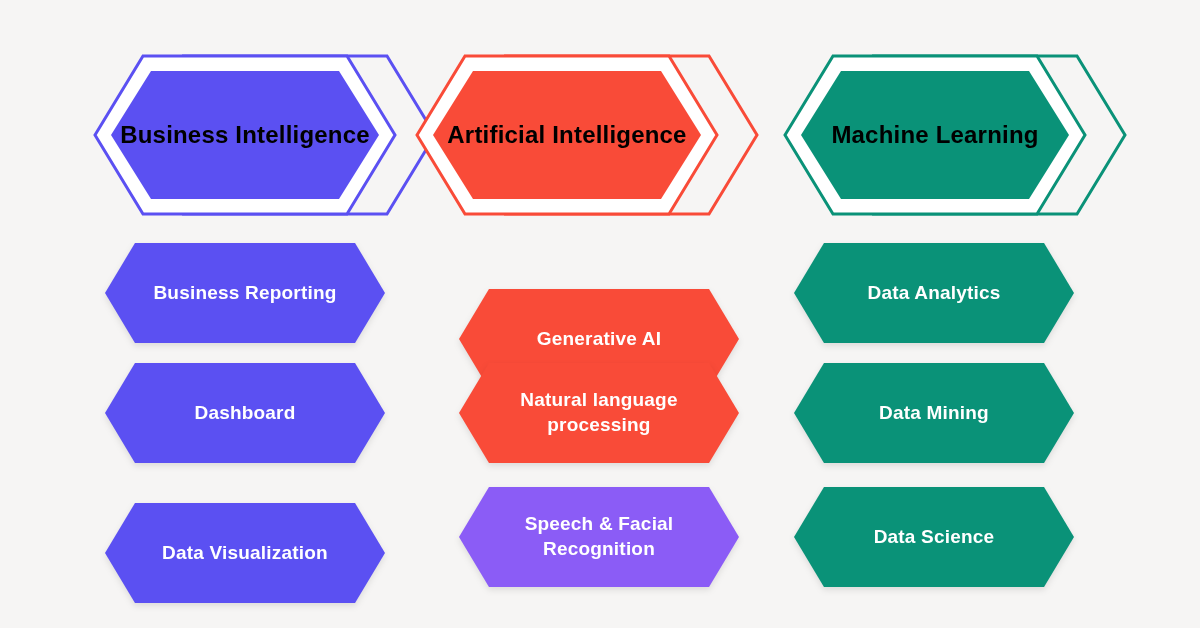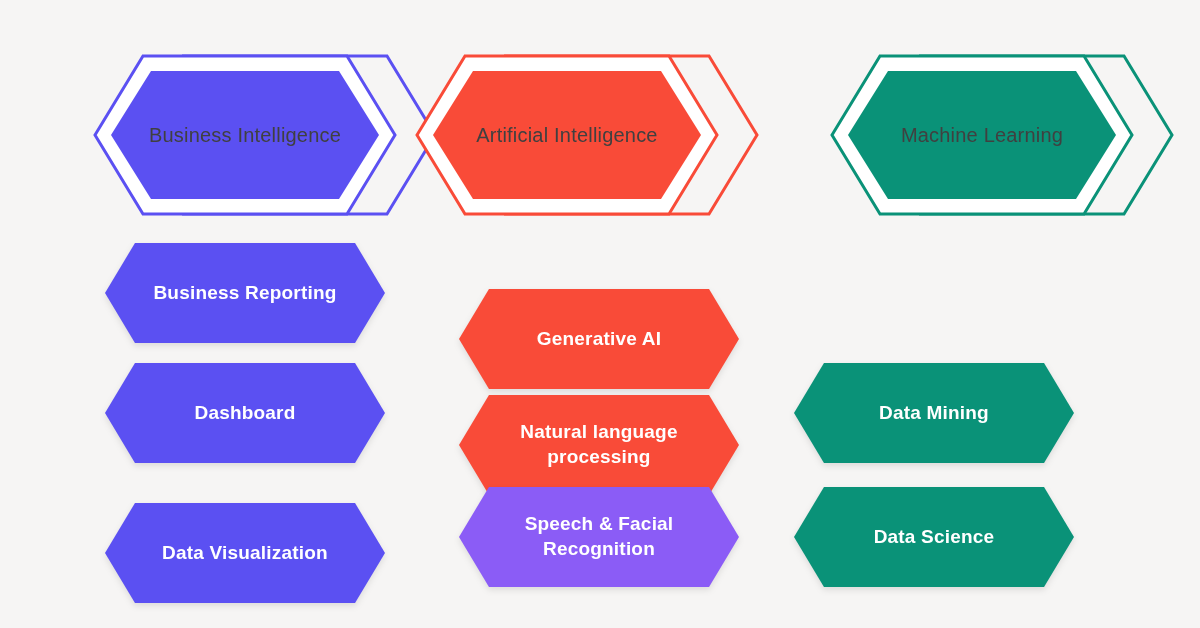--- a/index.html
+++ b/index.html
@@ -18,33 +18,33 @@
   
   .hdr {
     position: absolute;
     top: 54px;
     width: 344px;
     height: 162px;
   }
   .hdr svg { display: block; width: 344px; height: 162px; }
   .hdr-1 { left: 93px; }
   .hdr-2 { left: 415px; }
-  .hdr-3 { left: 830px; }
+  .hdr-3 { left: 783px; }
   .header-label {
     position: absolute;
     left: 2px;
     top: 2px;
     width: 300px;
     height: 158px;
     display: flex;
     align-items: center;
     justify-content: center;
-    color: #404040;
-    font-size: 20px;
-    font-weight: 400;
+    color: #000000;
+    font-size: 24px;
+    font-weight: 700;
     letter-spacing: 0.2px;
     text-align: center;
   }
 
   
   .item {
     position: absolute;
     width: 280px;
     height: 100px;
     filter: drop-shadow(0 3px 3px rgba(0,0,0,0.10));
@@ -126,30 +126,35 @@
       <span class="item-label">Data Visualization</span>
     </div>
   </div>
 
   <div class="item c2 r1">
     <div class="hex" style="background-color: rgb(249, 75, 56); margin-top: 46px;">
       <span class="item-label">Generative AI</span>
     </div>
   </div>
   <div class="item c2 r2">
-    <div class="hex" style="background-color: rgb(249, 75, 56); margin-top: 32px;">
+    <div class="hex" style="background-color: rgb(249, 75, 56);">
       <span class="item-label">Natural language processing</span>
     </div>
   </div>
   <div class="item c2 r3">
     <div class="hex" style="background-color: #8b5cf6;">
       <span class="item-label">Speech &amp; Facial Recognition</span>
     </div>
   </div>
 
+  <div class="item c3 r1">
+    <div class="hex" style="background-color: rgb(10, 146, 120);">
+      <span class="item-label">Data Analytics</span>
+    </div>
+  </div>
   <div class="item c3 r2">
     <div class="hex" style="background-color: rgb(10, 146, 120);">
       <span class="item-label">Data Mining</span>
     </div>
   </div>
   <div class="item c3 r3">
     <div class="hex" style="background-color: rgb(10, 146, 120);">
       <span class="item-label">Data Science</span>
     </div>
   </div>

